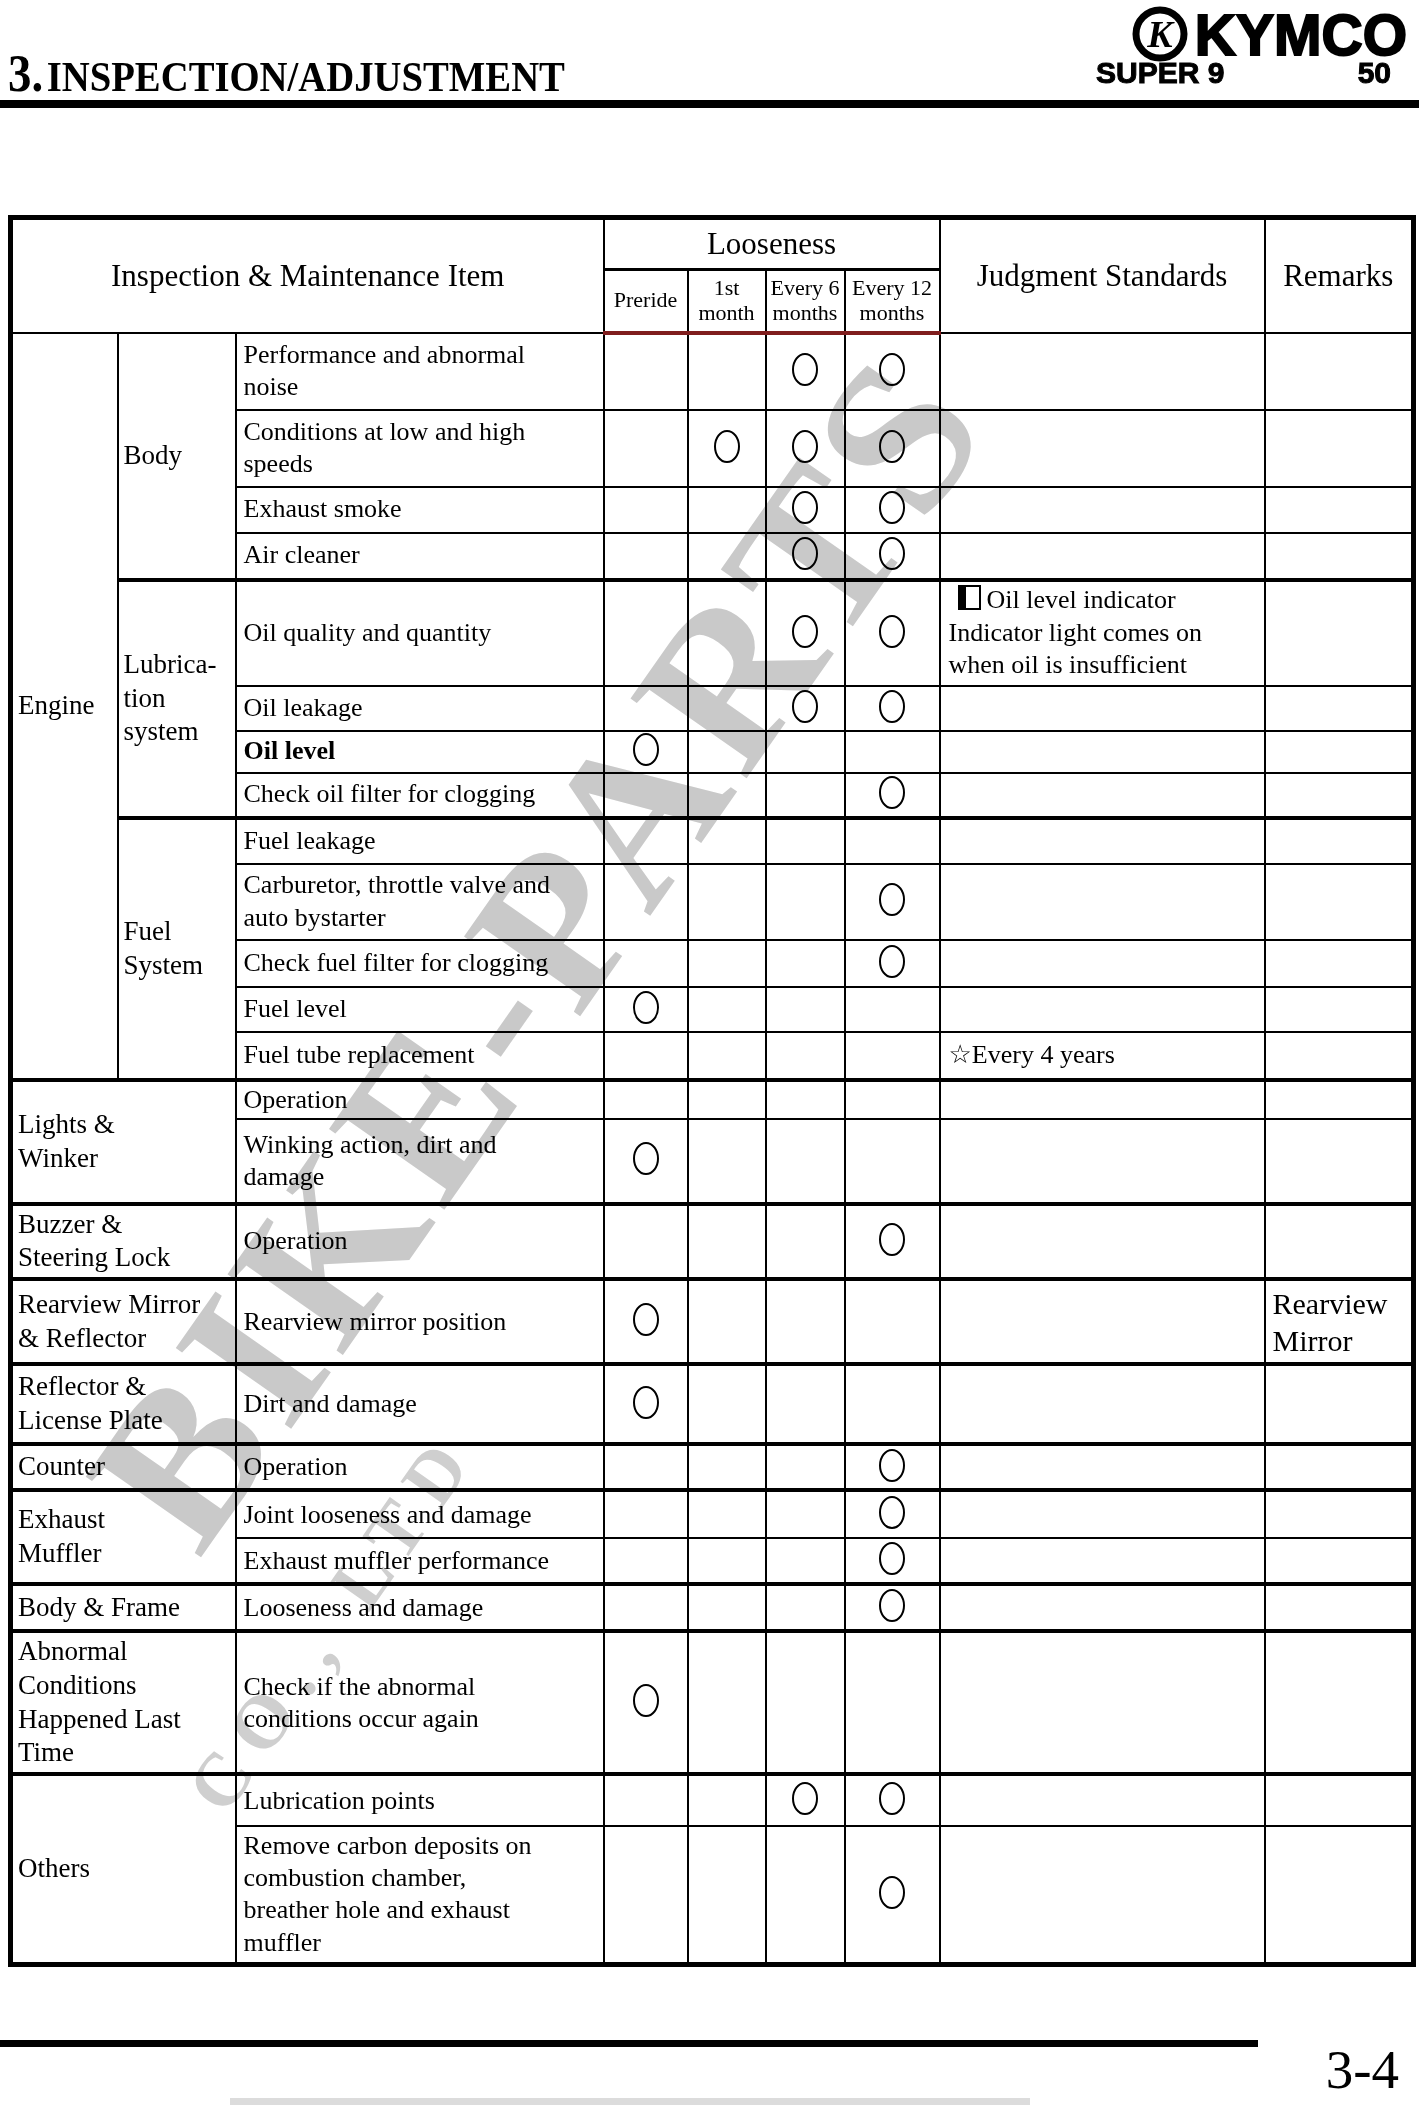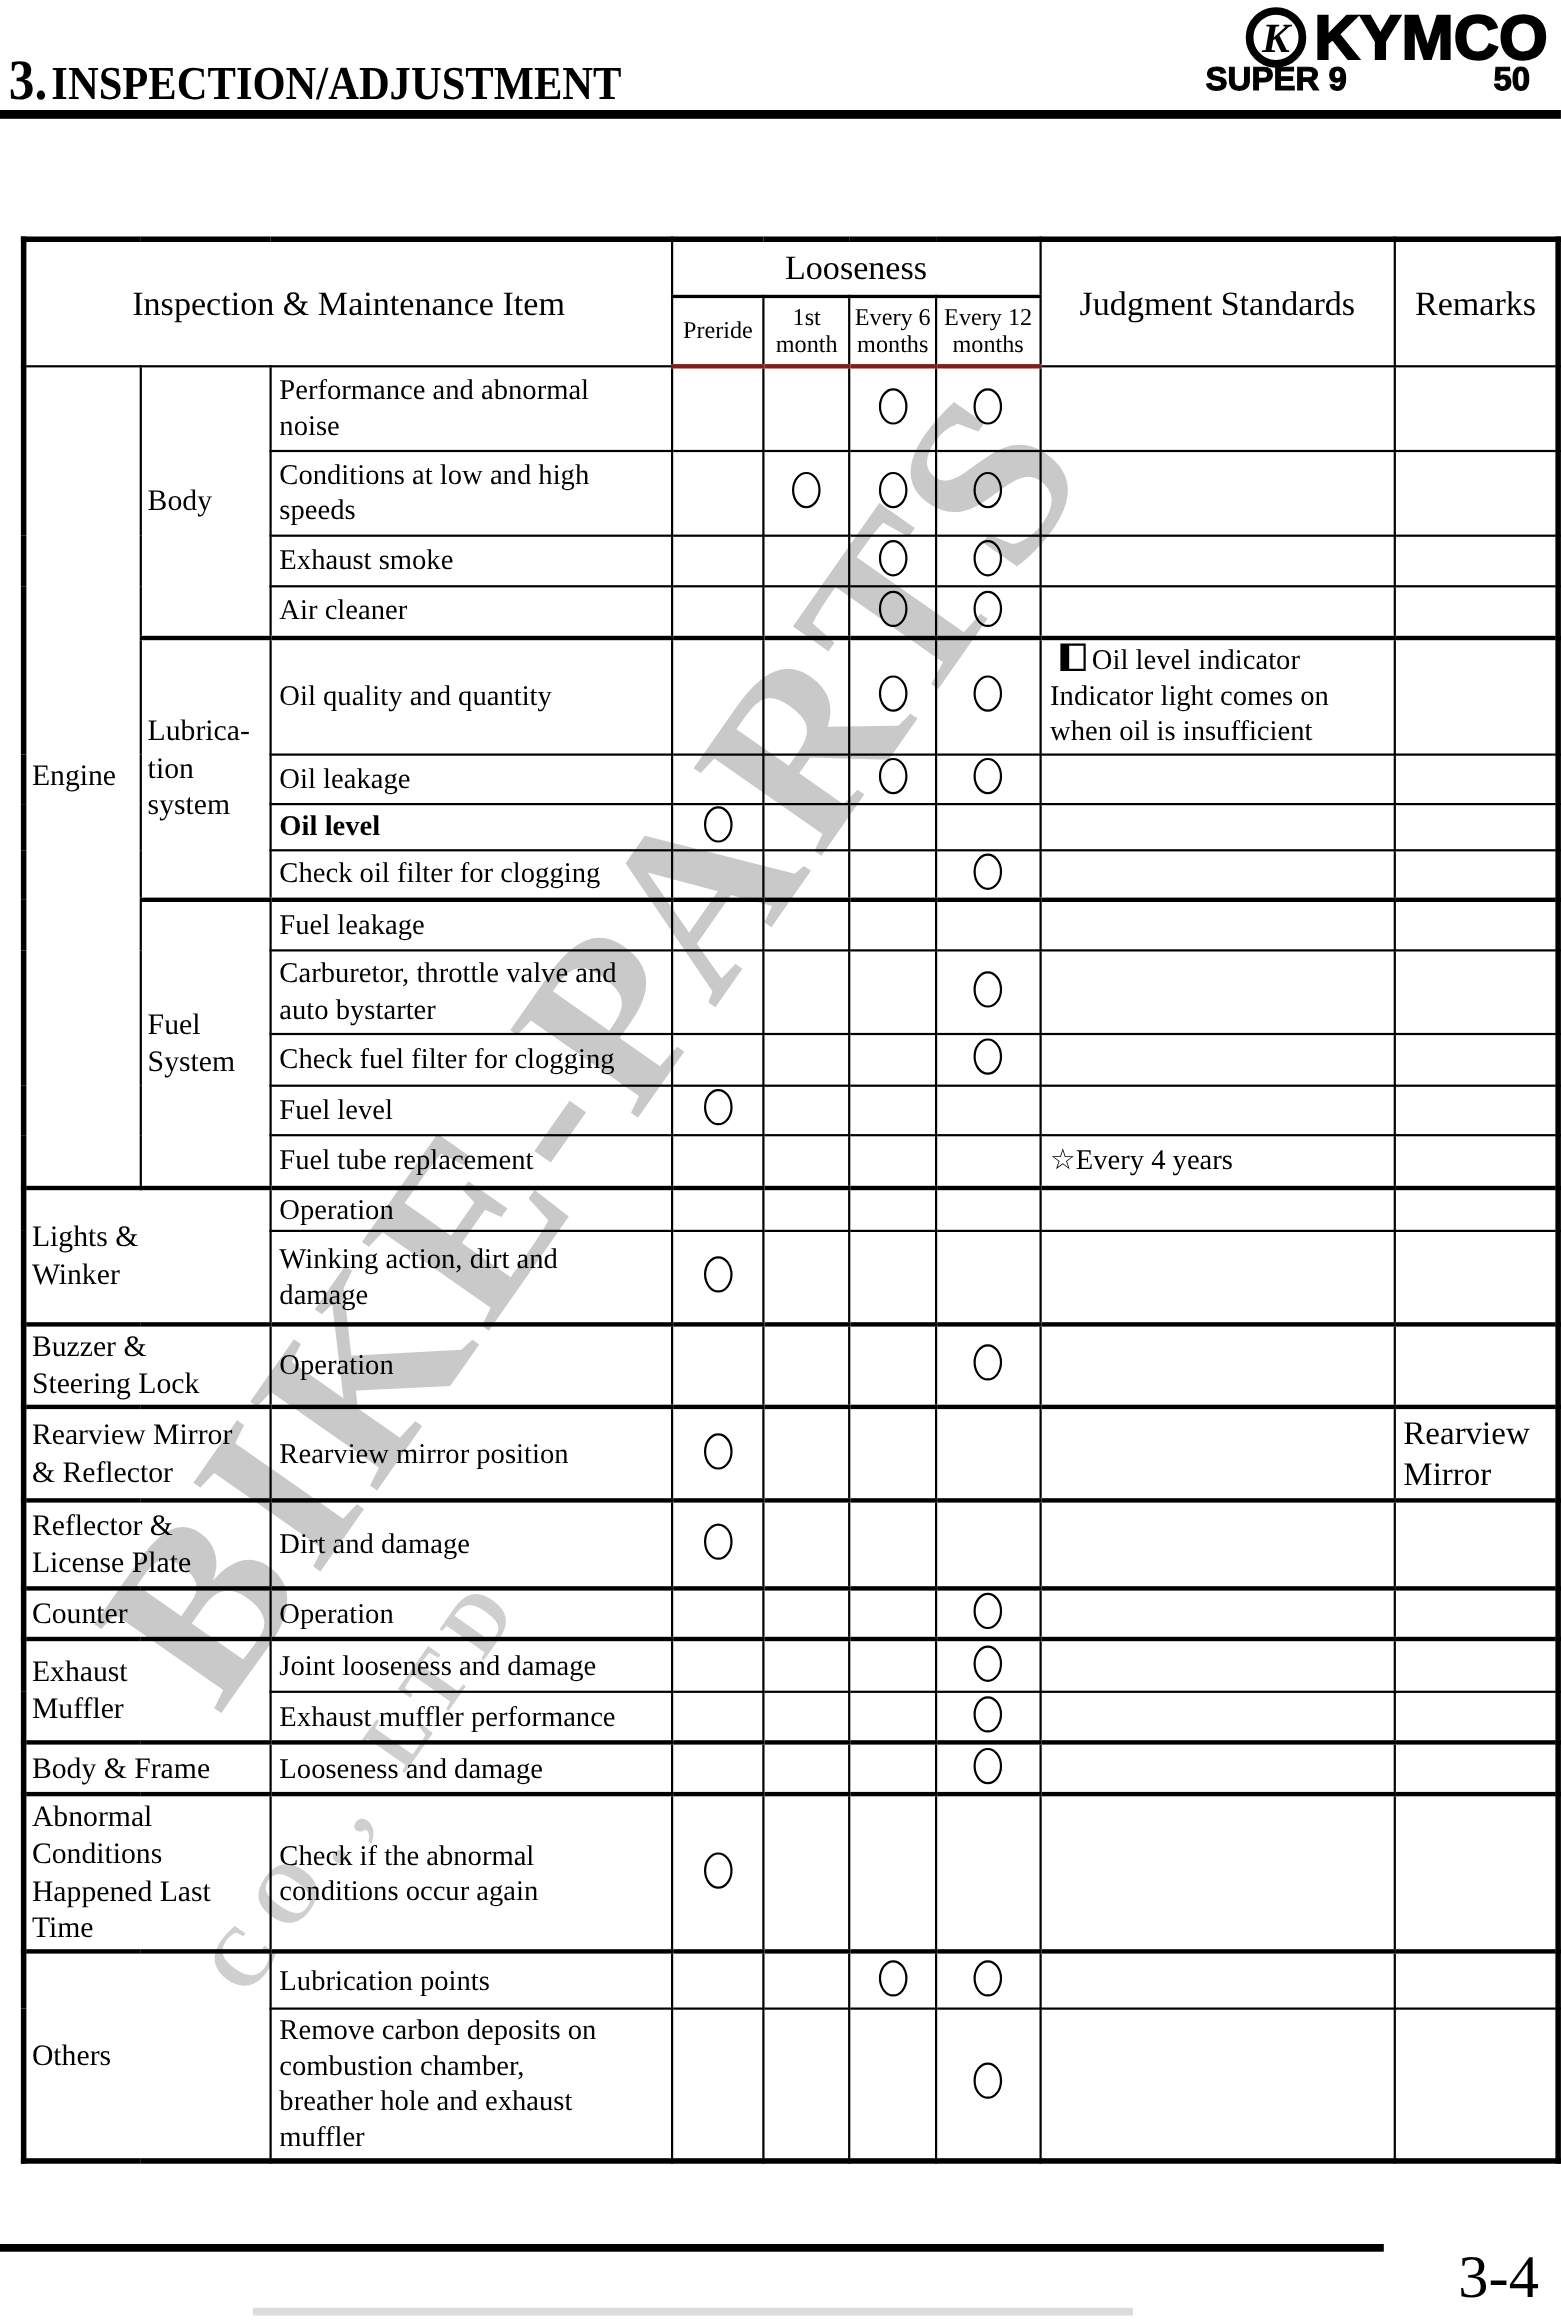--- a/index.html
+++ b/index.html
@@ -21,21 +21,21 @@
   .title{font-size:43px;font-weight:bold;}
   .header-rule{position:absolute;left:0;top:100px;width:1419px;height:8px;background:#000;z-index:2;}
   .logo{position:absolute;top:2px;right:12px;display:flex;align-items:center;gap:5px;z-index:2;}
   .logo-text{font-family:"Liberation Sans",sans-serif;font-size:57px;font-weight:bold;
     -webkit-text-stroke:2px #000;letter-spacing:0px;}
   .model-line{position:absolute;top:56px;right:28px;width:295px;display:flex;justify-content:space-between;
     font-family:"Liberation Sans",sans-serif;font-size:30px;font-weight:bold;-webkit-text-stroke:1px #000;z-index:2;align-items:center;}
   
   table.maint{
     position:absolute;left:8px;top:215px;z-index:1;background:transparent;
-    border-collapse:collapse;table-layout:fixed;border:5px solid #000;margin-left:11px;
+    border-collapse:collapse;table-layout:fixed;border:5px solid #000;
   }
   .maint th,.maint td{border:2px solid #000;padding:0;vertical-align:middle;}
   .maint thead th{font-weight:normal;text-align:center;}
   .maint thead tr:last-child th{border-bottom:4px solid #7f1d1d;}
   th.h-item,th.h-judg,th.h-rem{font-size:31px;}
   th.h-freq{font-size:31px;border-bottom:3px solid #000 !important;}
   th.h-sub{font-size:22px;line-height:1.12;white-space:pre-line;}
   tbody tr.sec > td{border-top:4px solid #000;}
   td.cat{font-size:27px;text-align:left;padding:2px 2px 2px 5px;white-space:pre-line;line-height:1.25;}
   td.item{font-size:26px;text-align:left;padding:2px 4px 2px 7px;white-space:pre-line;line-height:1.24;}

